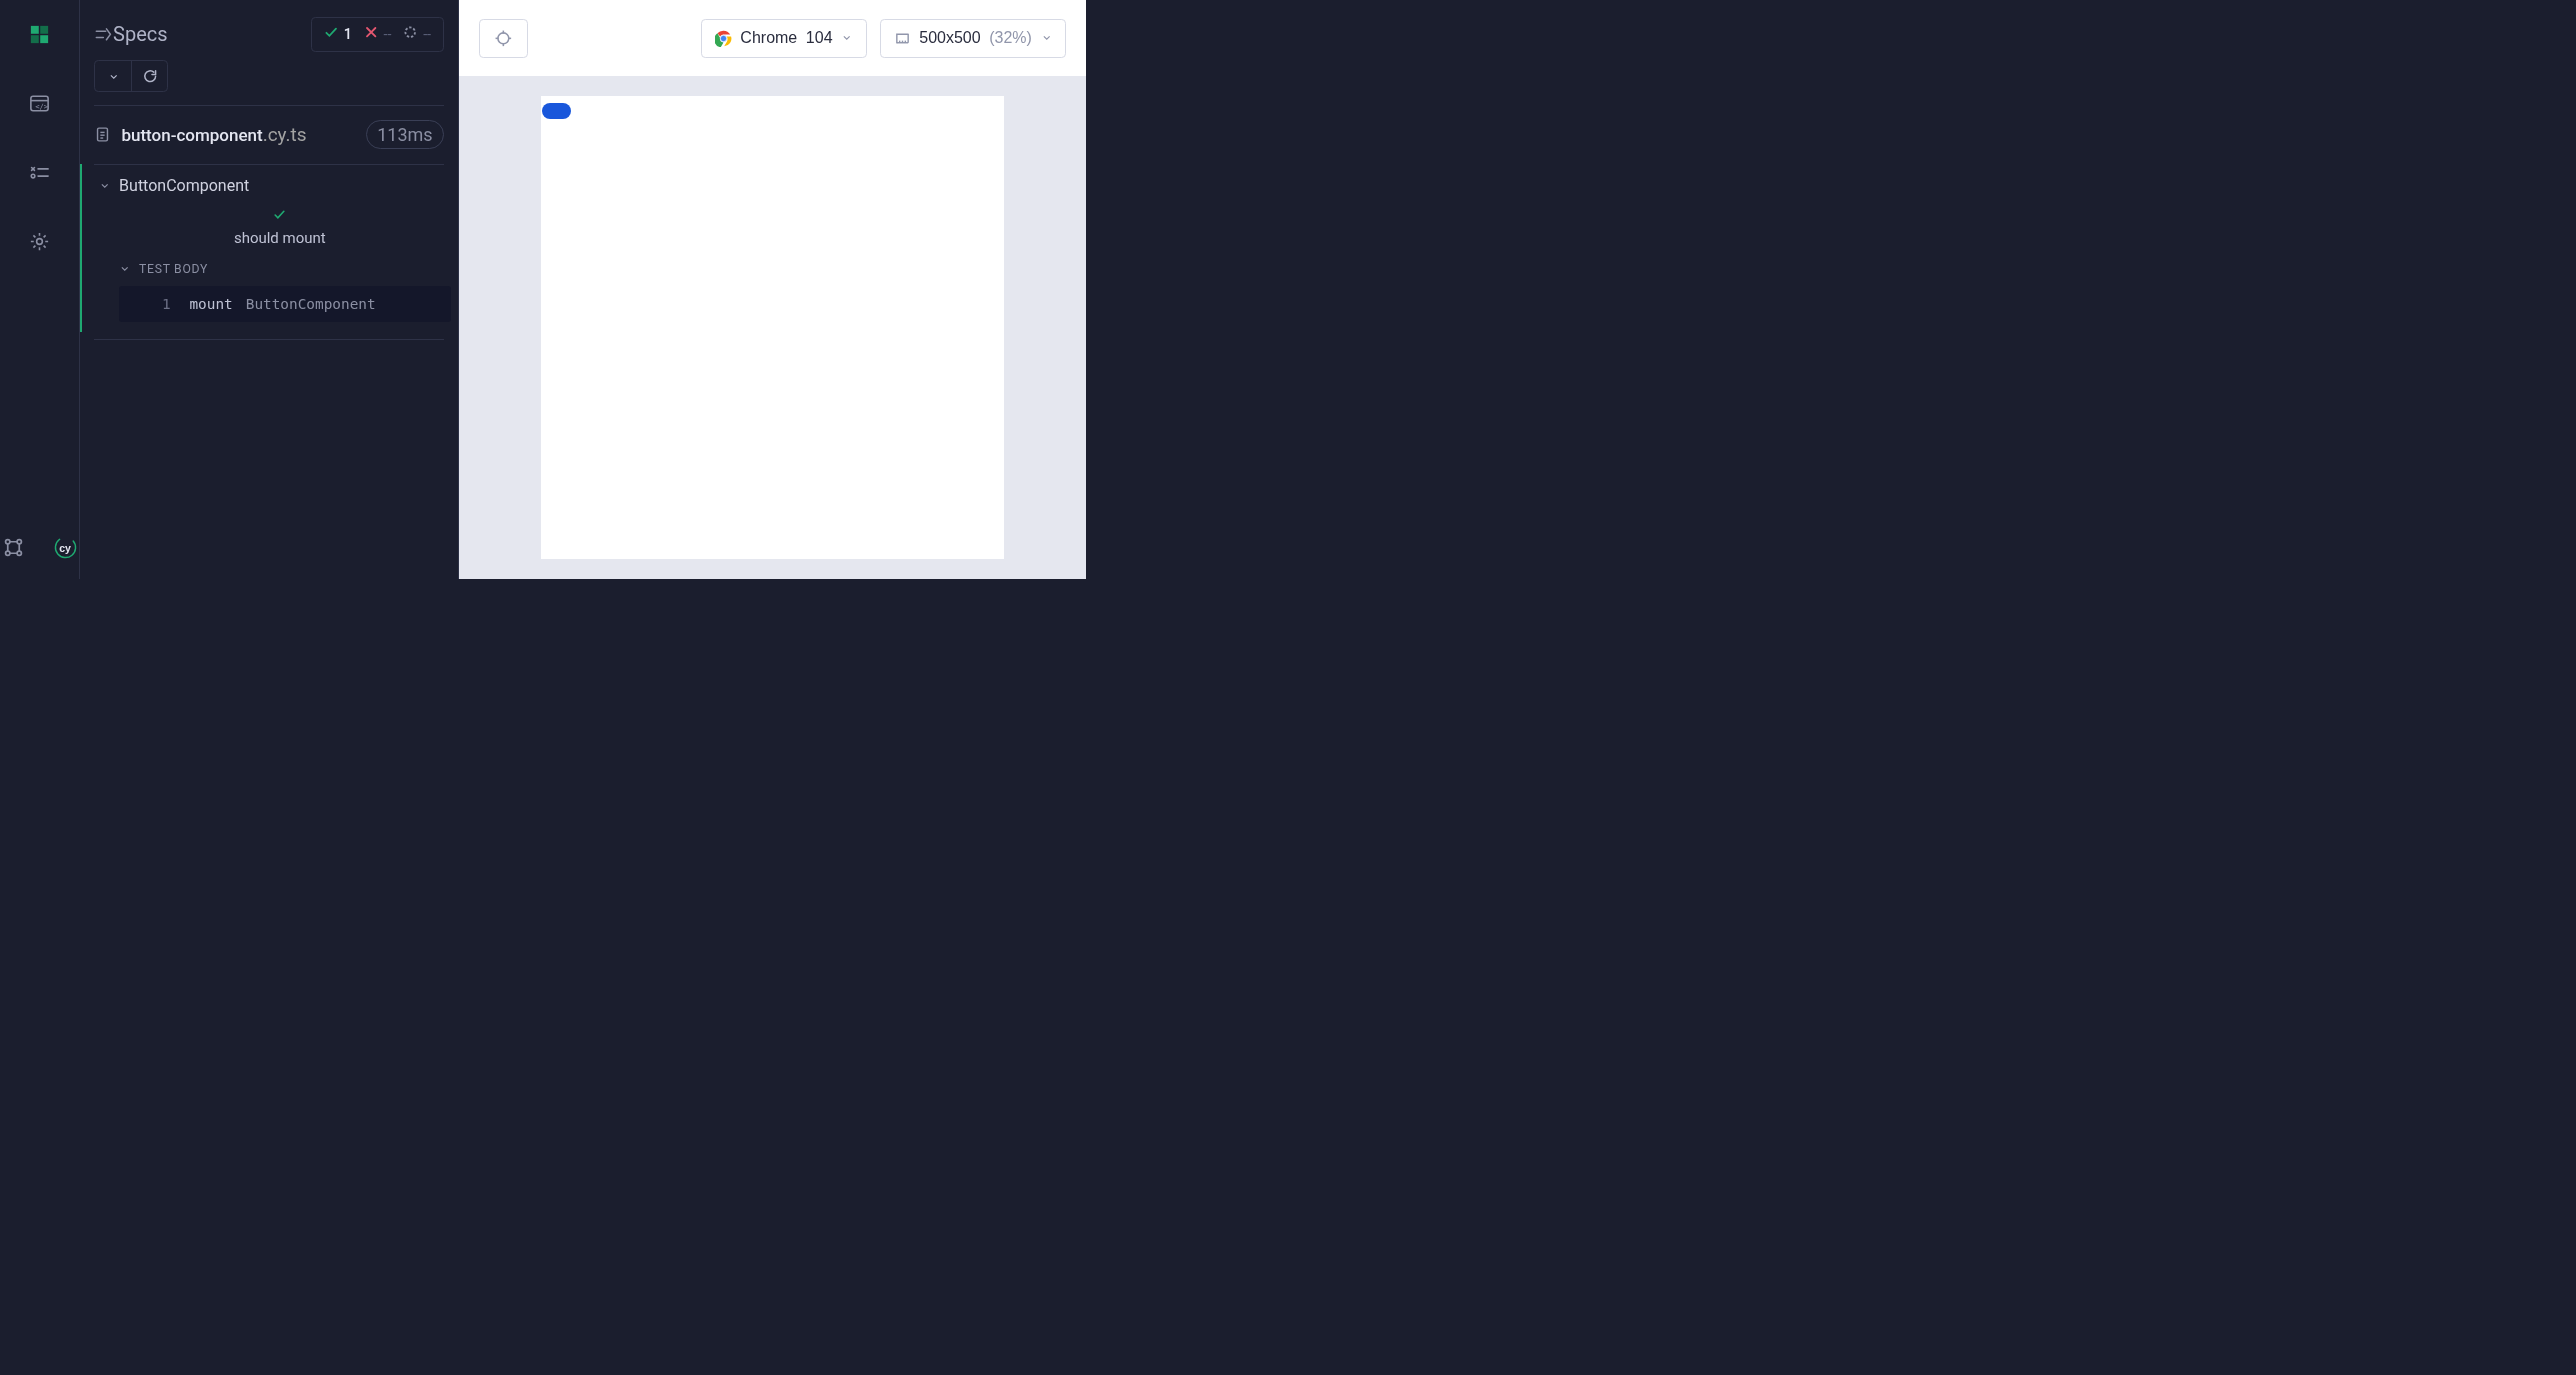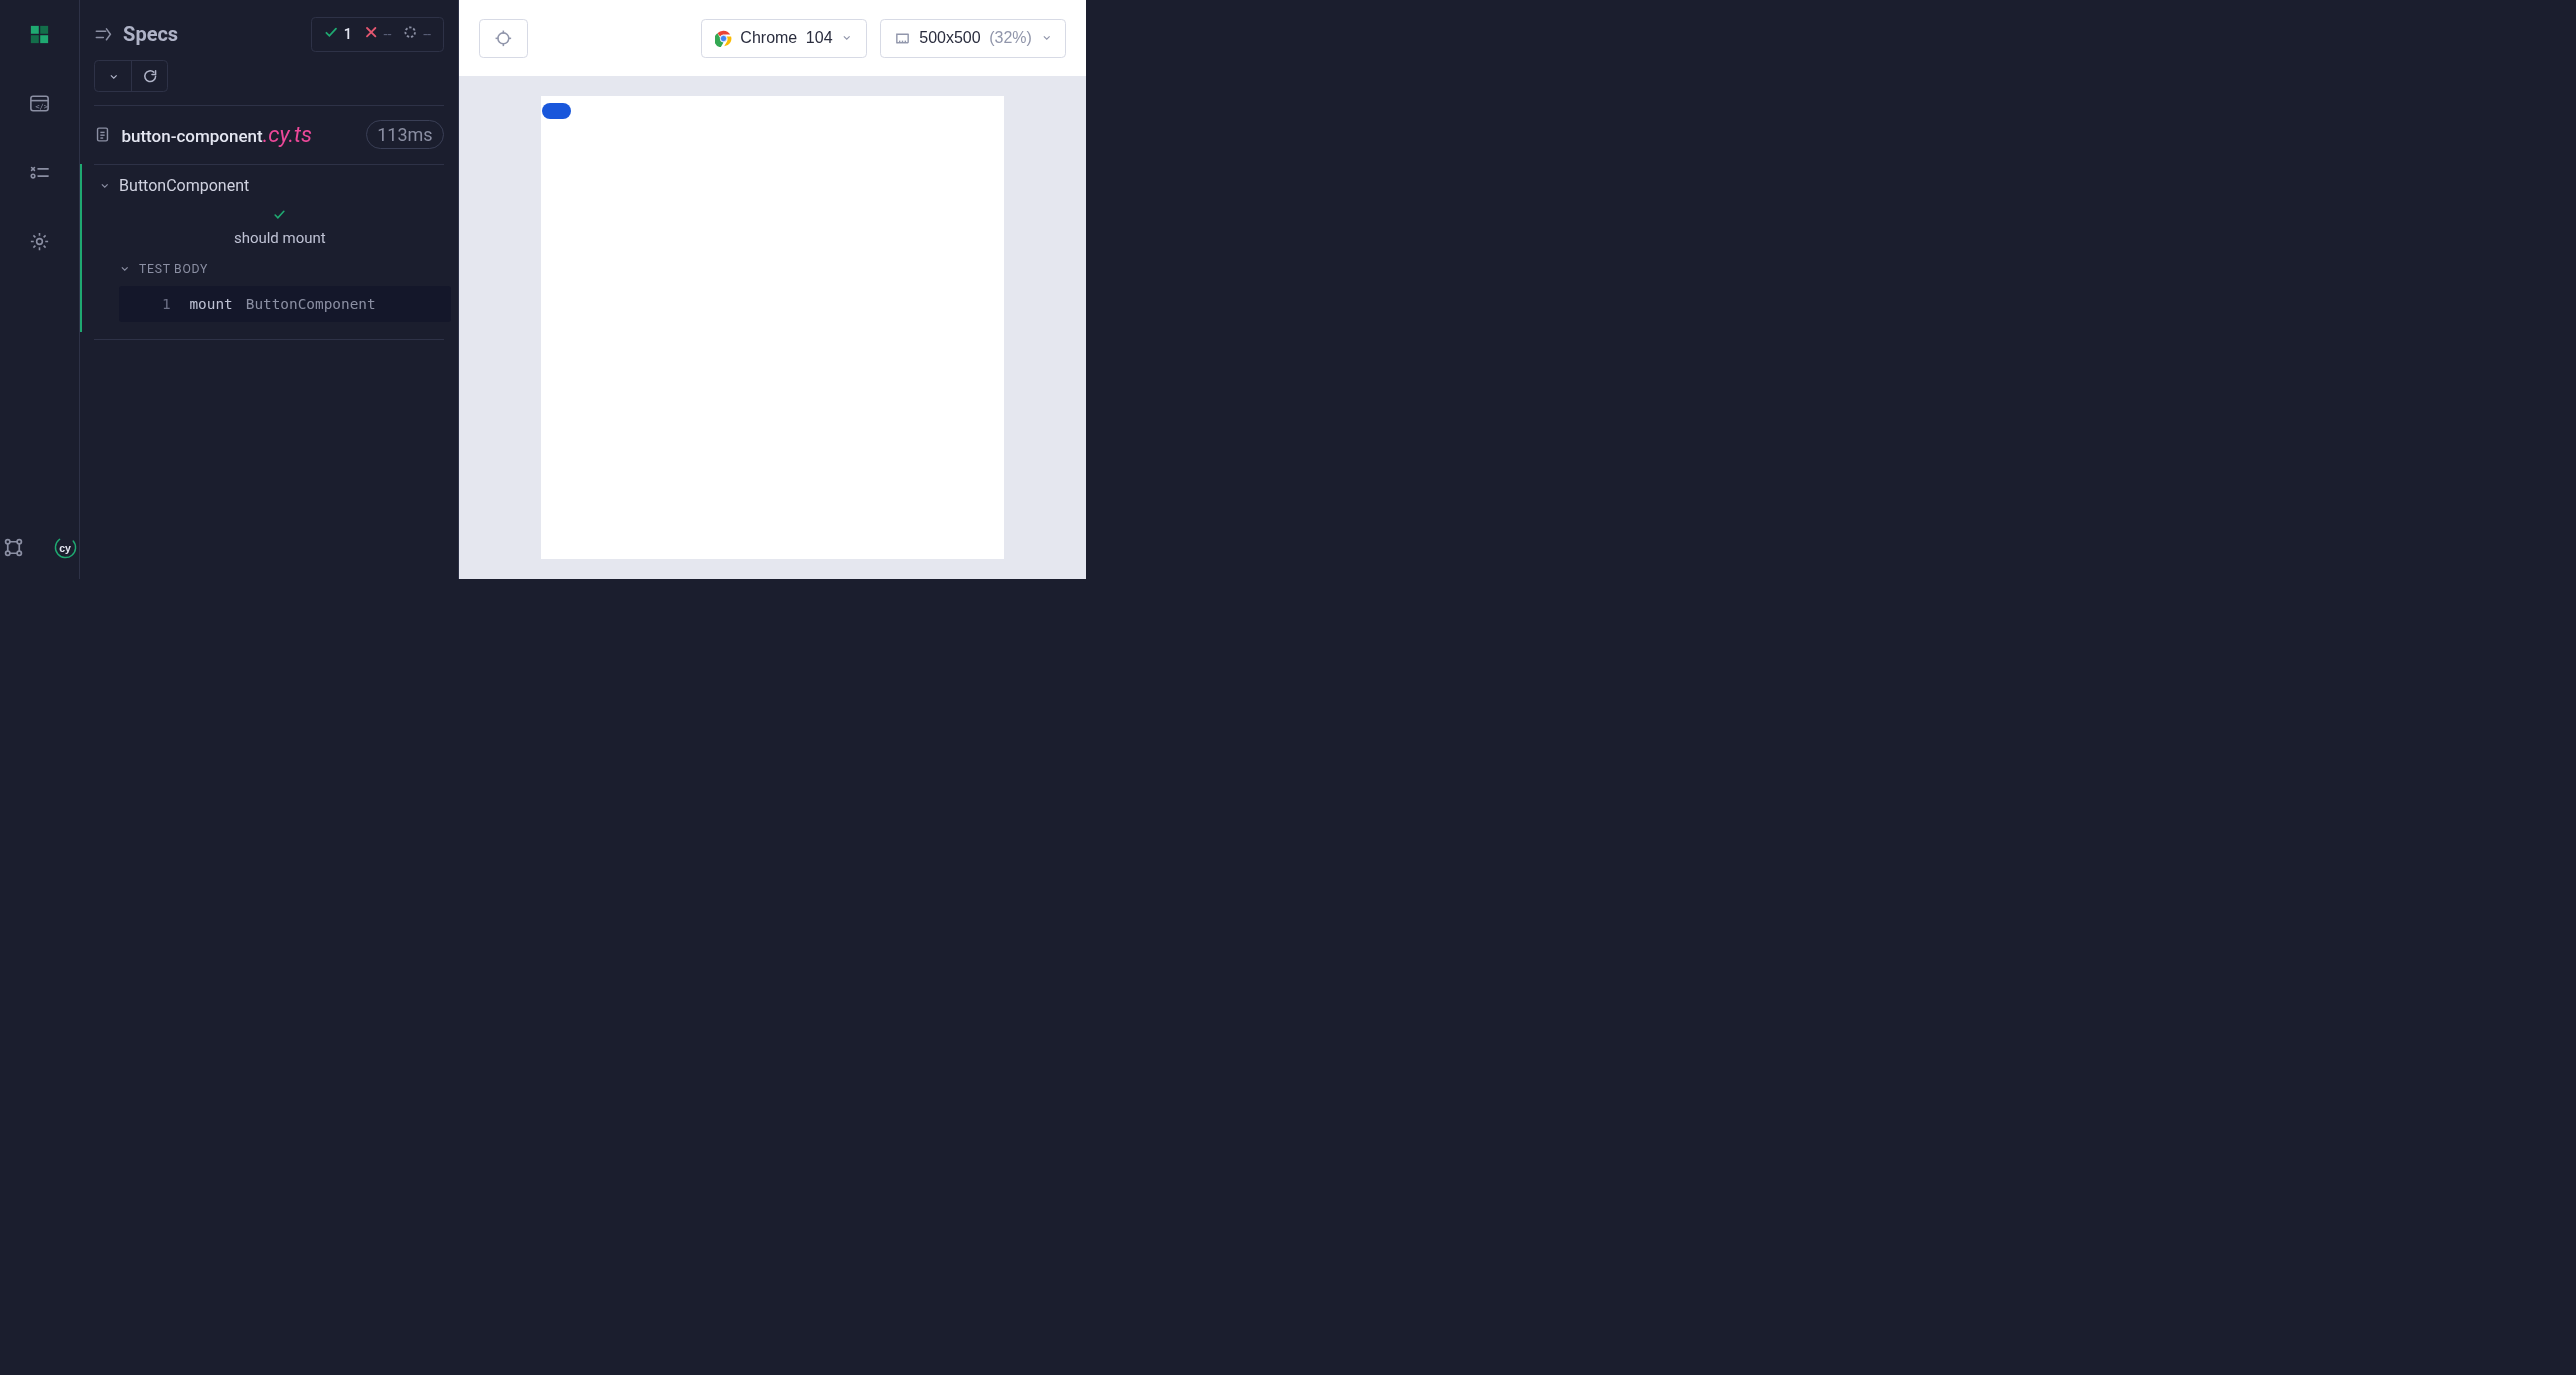--- a/index.html
+++ b/index.html
@@ -54,24 +54,23 @@
   }
   .reporter-header {
     display: flex;
     align-items: center;
     padding: 17px 14.4px 0 14.4px;
     gap: 11.5px;
   }
   .specs-title {
     display: flex;
     align-items: center;
-    gap: 10px;
     font-size: 20px;
     color: #afb3c7;
-    font-weight: 700;
+    font-weight: 400;
     flex: 1;
   }
   .stats-box {
     border: 0.7px solid #2e3247;
     border-radius: 4.3px;
     display: flex;
     align-items: center;
     gap: 11.5px;
     padding: 7.2px 11.5px;
     font-size: 14.4px;
@@ -113,23 +112,22 @@
     align-items: center;
     gap: 10px;
     padding: 14.4px 14.4px 14.4px 14.4px;
   }
   .spec-file .fname {
     font-size: 17px;
     font-weight: 500;
     color: #e4e6f1;
   }
   .spec-file .fext {
-    font-size: 22px;
-    color: #ec4899;
-    font-style: italic;
+    font-size: 19px;
+    color: #a3a3a3;
   }
   .spec-file .duration {
     margin-left: auto;
     border: 0.7px solid #3a3f56;
     color: #8b8fa3;
     font-size: 18px;
     padding: 2.9px 10px;
     border-radius: 717px;
   }
 

